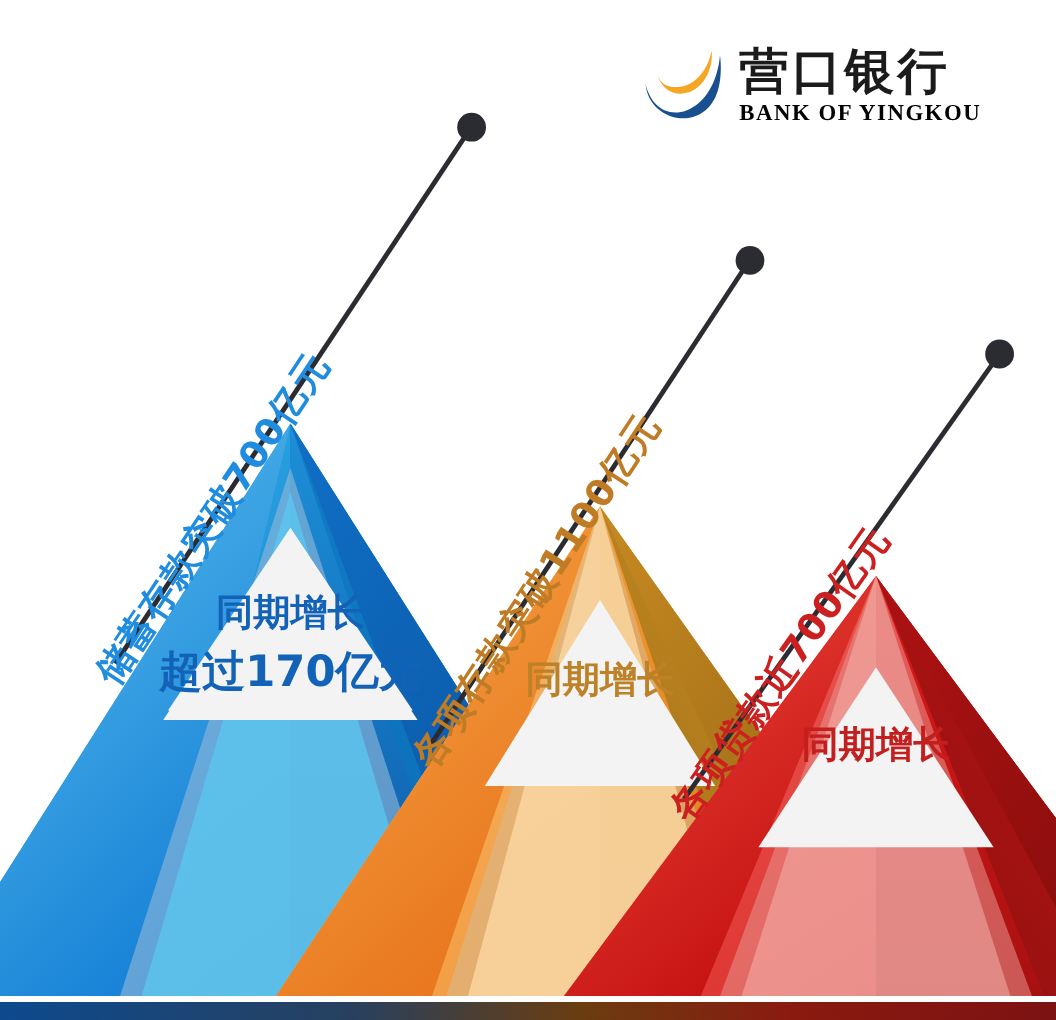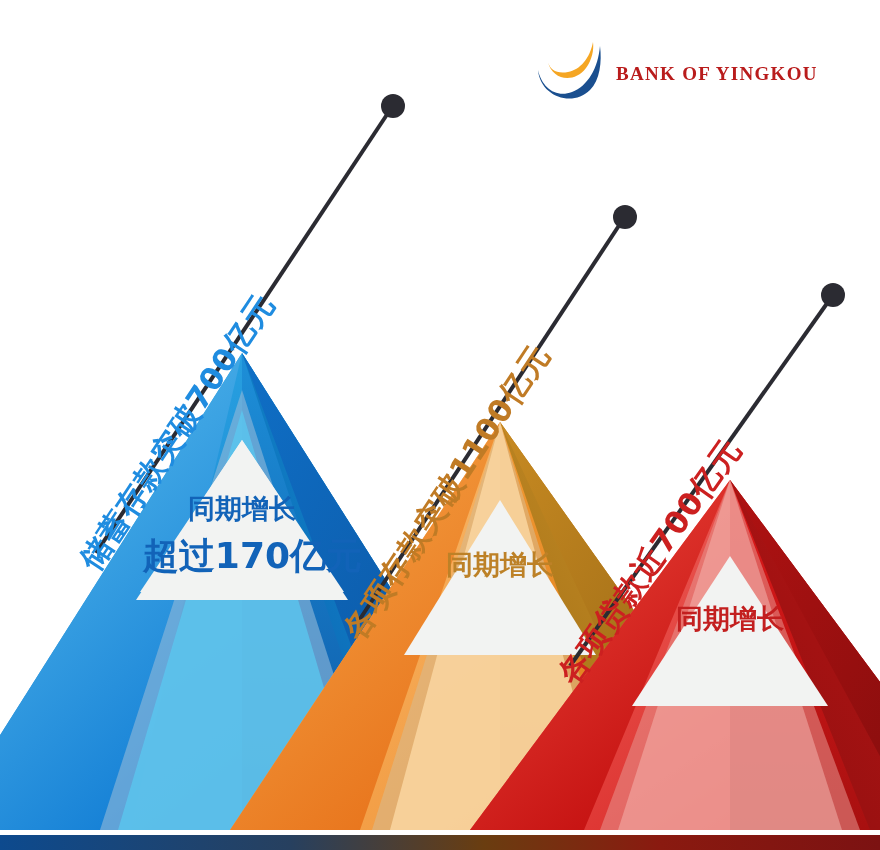--- a/index.html
+++ b/index.html
@@ -16,42 +16,42 @@
   }
   .logo-mark{width:74px;height:74px;flex:0 0 74px;}
   .logo-text{display:flex;flex-direction:column;justify-content:center;line-height:1;}
   .logo-cn{
     font-family:"DejaVu Sans","Liberation Sans",sans-serif;
     font-size:41px;font-weight:700;color:#1b1b1b;letter-spacing:3px;
     white-space:nowrap;
   }
   .logo-en{
     font-family:"Liberation Serif","DejaVu Serif",serif;
-    font-size:19px;font-weight:700;color:#b91c1c;letter-spacing:1.3px;
+    font-size:19px;font-weight:700;color:#000000;letter-spacing:1.3px;
     white-space:nowrap;margin-top:5px;
   }
 
   
   .pin-label{
     position:absolute;transform-origin:0 50%;white-space:nowrap;
     font-family:"DejaVu Sans","Liberation Sans",sans-serif;
     font-weight:700;font-size:31px;letter-spacing:1px;
   }
   .pin-blue{color:#1f8ce0;}
   .pin-orange{color:#c07b25;}
   .pin-red{color:#cc2020;}
 
   
   .caption{
     position:absolute;text-align:center;white-space:nowrap;
     font-family:"DejaVu Sans","Liberation Sans",sans-serif;
     font-weight:700;line-height:1.28;
   }
-  .caption .l1{font-size:27px;display:block;}
-  .caption .l2{font-size:36px;display:block;margin-top:6px;text-align:right;}
+  .caption .l1{font-size:31px;display:block;}
+  .caption .l2{font-size:36px;display:block;margin-top:6px;}
   .cap-blue{color:#1263b8;}
   .cap-orange{color:#bd8127;}
   .cap-red{color:#c31f1f;}
 </style>
 </head>
 <body>
 
 <div id="stage">
 
   <svg id="art" viewBox="0 0 880 850">
@@ -182,20 +182,21 @@
     <rect x="0" y="830" width="880" height="5" fill="#ffffff"></rect>
     <rect x="0" y="835" width="880" height="15" fill="url(#baseBar)"></rect>
   </svg>
 
   <div class="logo-wrap">
     <svg class="logo-mark" viewBox="0 0 74 74">
       <path d="M8 36 C10 62, 42 74, 60 56 C70 46, 72 28, 70 12 C68 34, 58 52, 42 58 C26 64, 12 54, 8 36 Z" fill="#1a4f8f"></path>
       <path d="M18 28 C22 46, 44 50, 56 34 C62 26, 64 16, 63 8 C60 24, 50 36, 38 38 C27 40, 20 36, 18 28 Z" fill="#f5a623"></path>
     </svg>
     <div class="logo-text">
+      <span class="logo-cn">营口银行</span>
       <span class="logo-en">BANK OF YINGKOU</span>
     </div>
   </div>
 
   <div class="pin-label pin-blue" style="left:88px;top:546px;transform:rotate(-56.4deg);">储蓄存款突破700亿元</div>
 
   <div class="pin-label pin-orange" style="left:352px;top:616px;transform:rotate(-56.6deg);">各项存款突破1100亿元</div>
 
   <div class="pin-label pin-red" style="left:566px;top:660px;transform:rotate(-54.8deg);">各项贷款近700亿元</div>
 

